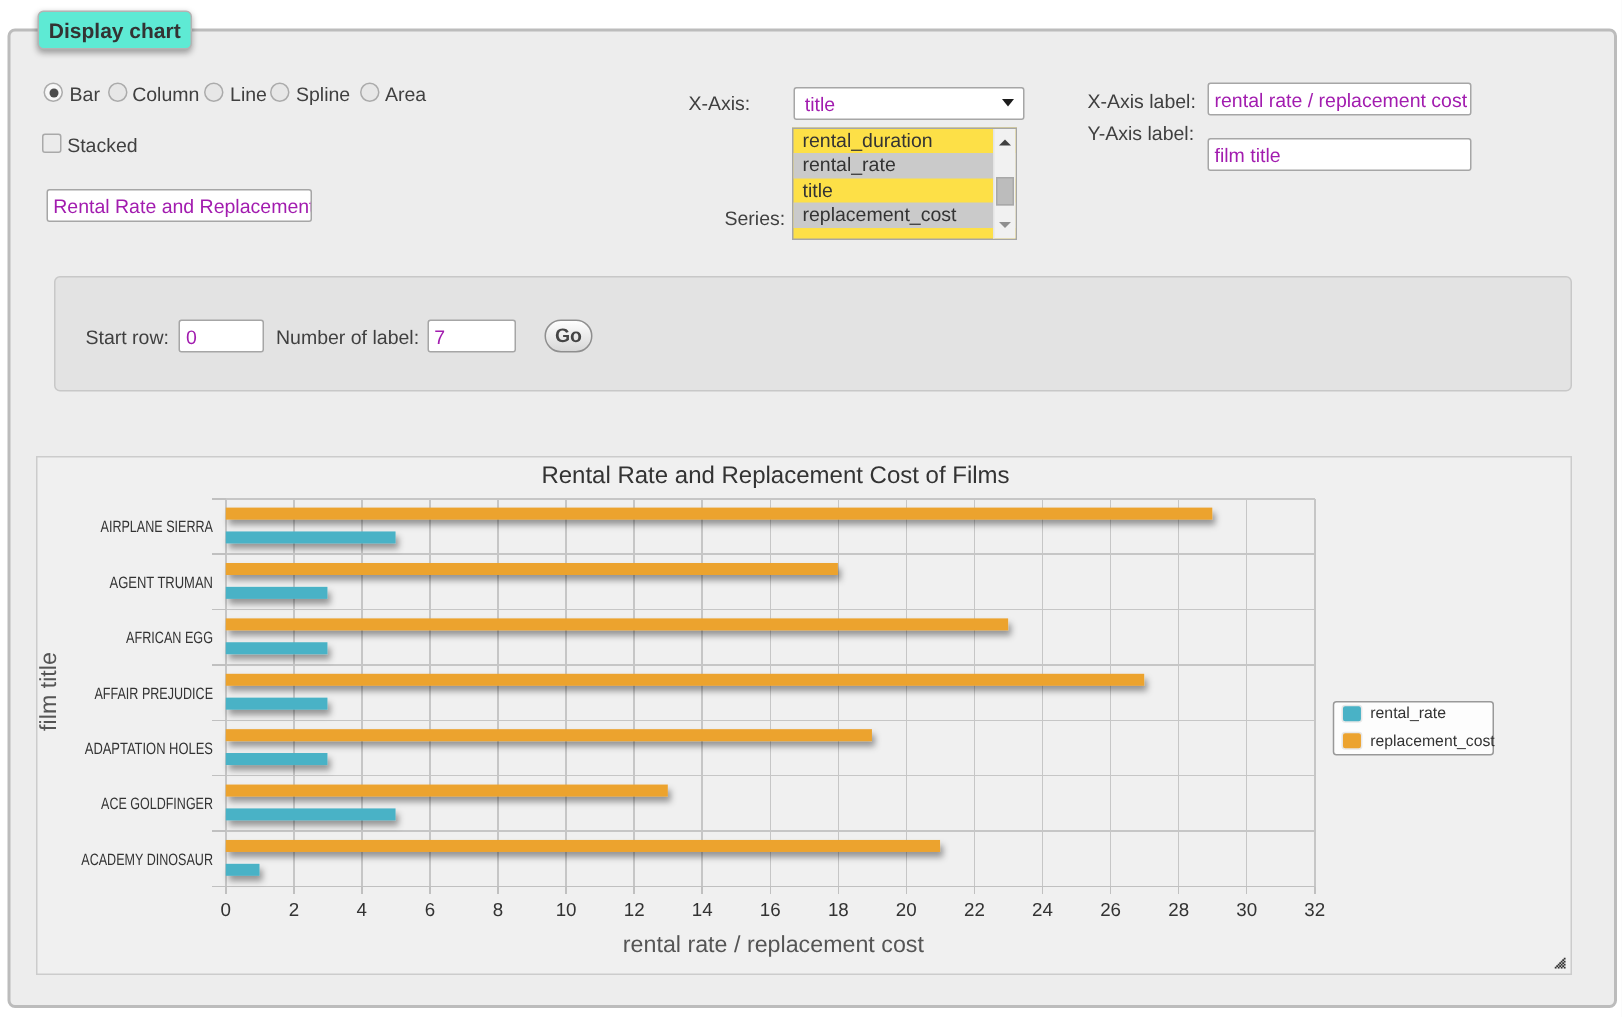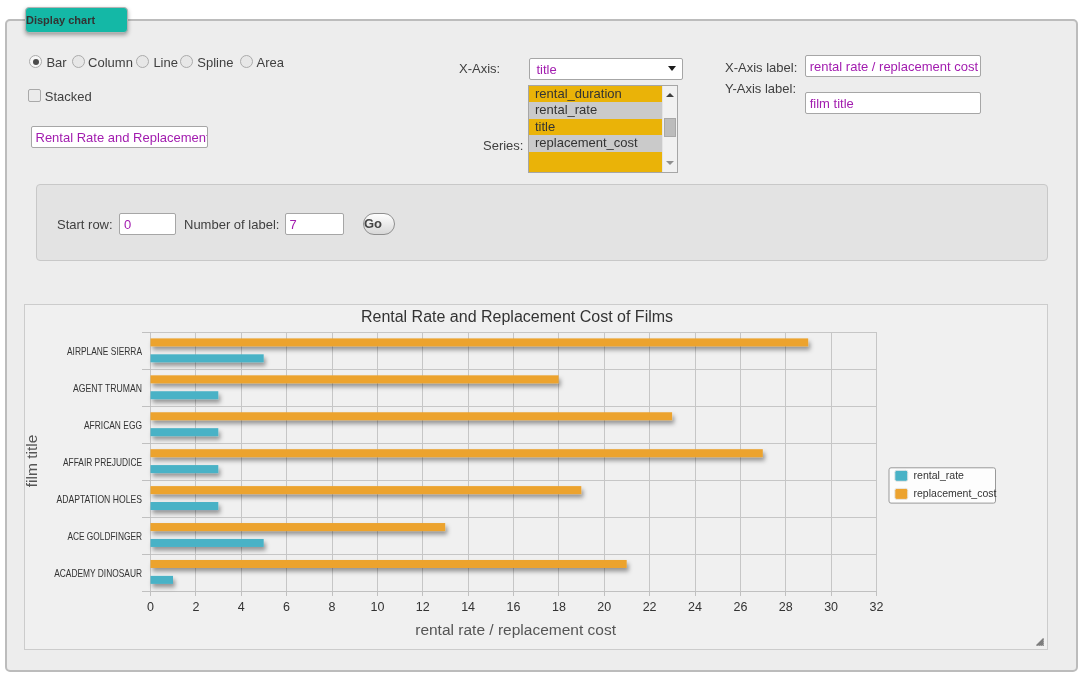--- a/index.html
+++ b/index.html
@@ -2,38 +2,38 @@
 <html><head>
 <meta charset="utf-8">
 <style>
   * { box-sizing: border-box; margin:0; padding:0; }
   html,body { width:1081px; height:681px; background:#fff; font-family:"Liberation Sans", sans-serif; }
   body { position:relative; overflow:hidden; }
   .abs { position:absolute; }
   .lbl { position:absolute; font-size:13px; color:#404040; white-space:nowrap; }
   .fieldset { left:5px; top:19px; width:1073px; height:653px; background:#ededed;
               border:2px solid #bcbcbc; border-radius:5px; }
-  .legendbox { left:25px; top:7px; width:103px; height:26px; background:#14b8a6;
+  .legendbox { left:25px; top:7px; width:103px; height:26px; background:#5eead4;
                border:1px solid #b3b3b3; border-radius:4px;
                box-shadow:0 2px 4px rgba(0,0,0,0.35);
-               font-size:11px; font-weight:bold; color:#333;
-               line-height:24px; text-align:left; }
+               font-size:14px; font-weight:bold; color:#333;
+               line-height:24px; text-align:center; }
   .radio { position:absolute; width:13px; height:13px; border:1px solid #ababab; border-radius:50%;
            background:#e7e7e7; }
   .radio.sel { background:#f7f7f7; }
   .radio.sel::after { content:""; position:absolute; left:2.5px; top:2.5px; width:6px; height:6px;
            border-radius:50%; background:#4c4c4c; }
   .checkbox { position:absolute; width:13px; height:13px; border:1px solid #a9a9a9; border-radius:2px; background:#ebebeb; }
   .tinput { position:absolute; background:#fff; border:1px solid #a6a6a6; border-radius:2px; height:22px;
             font-size:13px; color:#a21caf; line-height:21px; padding:0 4px; overflow:hidden; white-space:nowrap; }
   .graybox { left:36px; top:184px; width:1012px; height:77px; background:#e3e3e3;
              border:1px solid #c8c8c8; border-radius:4px; }
   .gobtn { left:363px; top:213px; width:32px; height:22px; border:1px solid #8f8f8f; border-radius:11px;
            background:linear-gradient(#fefefe,#d8d8d8); font-size:13px; font-weight:bold; color:#454545;
-           line-height:20px; }
+           text-align:center; line-height:20px; }
   .chartbox { left:24px; top:304px; width:1024px; height:346px; background:#f0f0f0; border:1px solid #ccc; }
   .sel-item { height:16.4px; font-size:13px; color:#333; padding-left:6px; line-height:16.4px; }
 </style>
 </head>
 <body>
   <div class="abs fieldset"></div>
   <div class="abs legendbox">Display chart</div>
 
   <span class="radio sel" style="left:29.4px; top:55.2px;"></span>
   <span class="lbl" style="left:46.4px; top:55px;">Bar</span>
@@ -49,21 +49,21 @@
   <span class="checkbox" style="left:28px; top:89.3px;"></span>
   <span class="lbl" style="left:44.8px; top:88.5px;">Stacked</span>
 
   <div class="tinput" style="left:30.5px; top:125.5px; width:177px;">Rental Rate and Replacement Cost of Films</div>
 
   <span class="lbl" style="left:459px; top:61px;">X-Axis:</span>
   <div class="tinput" style="left:528.5px; top:57.5px; width:154px; padding-left:7px;">title</div>
   <span class="abs" style="left:668.3px; top:65.8px; width:0; height:0; border-left:4px solid transparent; border-right:4px solid transparent; border-top:5.4px solid #1c1c1c;"></span>
 
   <span class="lbl" style="left:483px; top:138px;">Series:</span>
-  <div class="abs" style="left:528px; top:85px; width:149.5px; height:88px; background:#eab308; border:1px solid #a6a6a6;">
+  <div class="abs" style="left:528px; top:85px; width:149.5px; height:75px; background:#fde047; border:1px solid #a6a6a6;">
     <div class="sel-item">rental_duration</div>
     <div class="sel-item" style="background:#cacaca;">rental_rate</div>
     <div class="sel-item">title</div>
     <div class="sel-item" style="background:#cacaca;">replacement_cost</div>
     <div class="abs" style="right:0; top:0; width:15px; height:100%; background:#f1f1f1; border-left:1px solid #e4e4e4;">
       <span class="abs" style="left:3px; top:7px; width:0; height:0; border-left:4.3px solid transparent; border-right:4.3px solid transparent; border-bottom:4.8px solid #404040;"></span>
       <span class="abs" style="left:1px; top:32px; width:12px; height:19px; background:#bcbcbc; border:1px solid #a8a8a8;"></span>
       <span class="abs" style="left:3px; bottom:7px; width:0; height:0; border-left:4.3px solid transparent; border-right:4.3px solid transparent; border-top:4.8px solid #8f8f8f;"></span>
     </div>
   </div>

